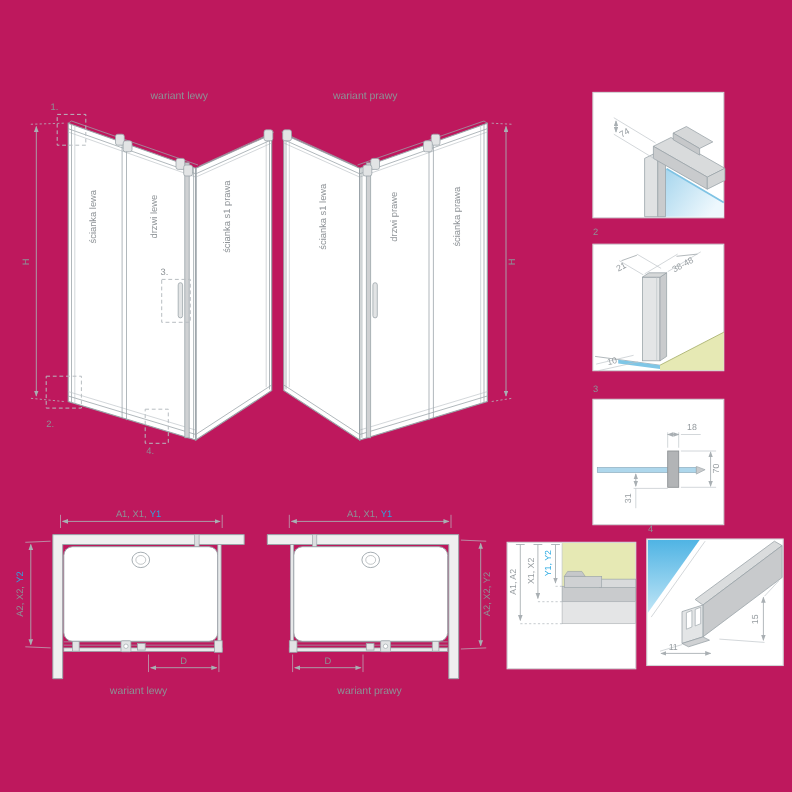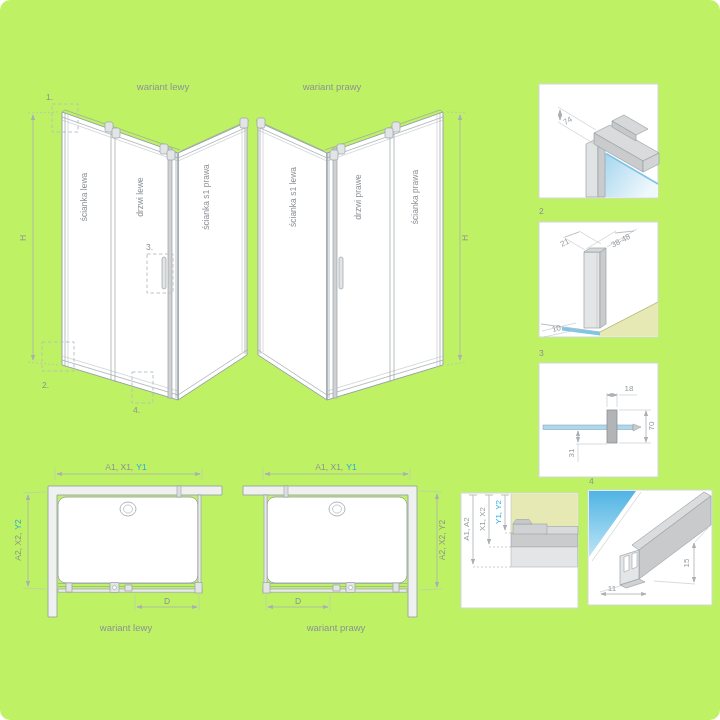--- a/index.html
+++ b/index.html
@@ -1,16 +1,16 @@
 <!DOCTYPE html>
 <html><head>
 <meta charset="utf-8">
 <style>
   html,body{margin:0;padding:0;background:#fff;}
-  #sheet{position:relative;width:720px;height:720px;background:#bef264;overflow:hidden;border-radius:10px;}
+  #sheet{position:relative;width:720px;height:720px;background:#be185d;overflow:hidden;}
   svg{position:absolute;left:0;top:0;}
   text{font-family:"Liberation Sans",sans-serif;fill:#8d9296;}
   .t9{font-size:9.5px;}
   .t8{font-size:8.5px;}
   .t7{font-size:8px;fill:#969ca0;}
   .mid{text-anchor:middle;}
   .blue{fill:#2aa9e2;}
   .s {stroke:#9aa3a8;stroke-width:1;fill:none;}
   .s7{stroke:#9aa3a8;stroke-width:0.7;fill:none;}
   .s5{stroke:#bcc2c6;stroke-width:0.6;fill:none;}

